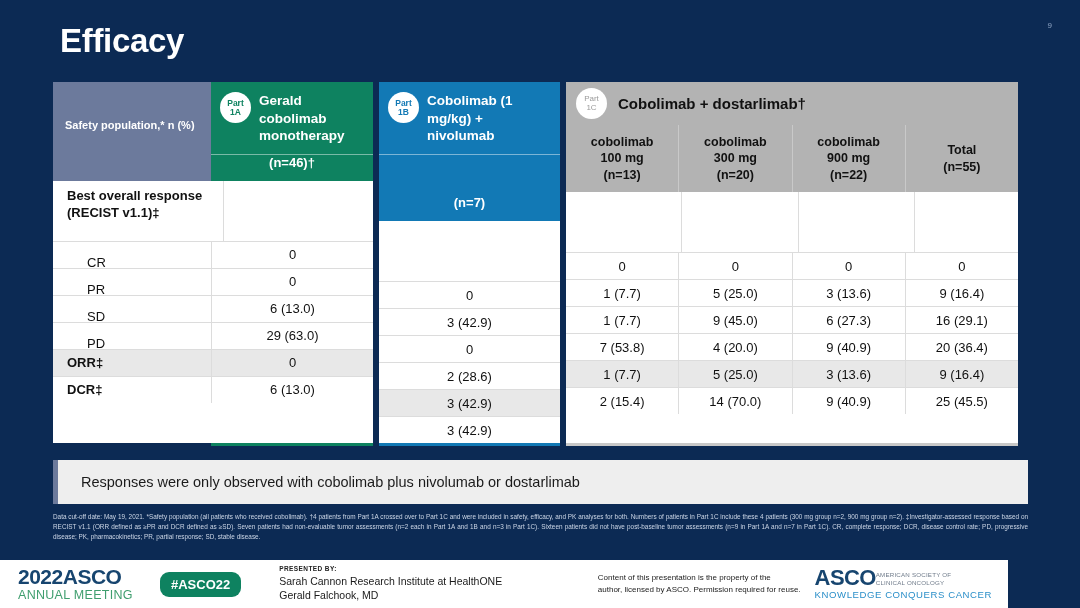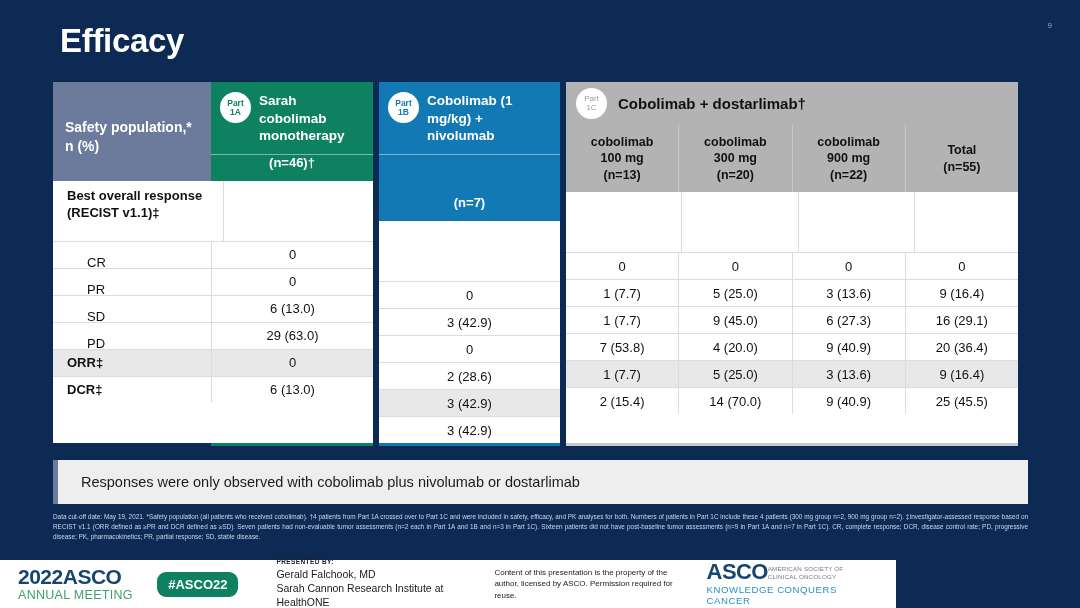--- a/index.html
+++ b/index.html
@@ -34,21 +34,21 @@
   .block.b1b { width: 181px; }
   .block.b1c { width: 452px; }
 
   .accent { height: 3px; width: 100%; flex: 0 0 3px; }
 
   .hdr-row { display: flex; }
 
   
   .stub-head {
     width: 158px; background: #6c7a9c; color: #fff;
-    font-size: 14px; font-weight: bold; line-height: 1.33;
+    font-size: 11px; font-weight: bold; line-height: 1.33;
     padding: 36px 10px 10px 12px;
   }
   .grp-head {
     flex: 1; color: #fff;
     display: flex; flex-direction: column;
   }
   .grp-head .gh-top {
     display: flex; align-items: flex-start; gap: 8px;
     padding: 10px 10px 9px 9px;
     border-bottom: 1px solid rgba(255,255,255,.45);
@@ -128,21 +128,21 @@
 
   
   .footnote {
     position: absolute; left: 53px; top: 512px; width: 975px;
     font-size: 6.4px; line-height: 1.55; color: #ccd6e6;
     text-align: justify;
   }
 
   
   .footer {
-    position: absolute; left: 0; bottom: 0; width: 896px; height: 48px;
+    position: absolute; left: 0; bottom: 0; width: 1008px; height: 48px;
     background: #ffffff;
     display: flex; align-items: center;
   }
   .logo-asco {
     margin-left: 18px; width: 124px;
     display: flex; flex-direction: column; line-height: 1;
   }
   .logo-asco .l1 { font-size: 21px; font-weight: bold; color: #17456f; letter-spacing: -0.5px; }
   .logo-asco .l2 { font-size: 12.5px; color: #3f9e6e; letter-spacing: 0.3px; margin-top: 2px; }
   .hashtag {
@@ -176,21 +176,21 @@
 
     <div class="block b1a">
       <div class="hdr-row">
         <div class="stub-head">Safety population,* n (%)</div>
         <div class="grp-head">
           <div class="gh-top">
             <div class="badge">
               <span>Part</span>
               <span>1A</span>
             </div>
-            <div class="gh-title">Sarah cobolimab monotherapy</div>
+            <div class="gh-title">Gerald cobolimab monotherapy</div>
           </div>
           <div class="gh-n">(n=46)†</div>
         </div>
       </div>
       <div class="body">
         <div class="row r-group">
           <div class="stub group">Best overall response (RECIST v1.1)‡</div>
           <div class="cell"></div>
         </div>
         <div class="row r-data">
@@ -351,22 +351,22 @@
   <div class="footnote">Data cut-off date: May 19, 2021. *Safety population (all patients who received cobolimab). †4 patients from Part 1A crossed over to Part 1C and were included in safety, efficacy, and PK analyses for both. Numbers of patients in Part 1C include these 4 patients (300 mg group n=2, 900 mg group n=2). ‡Investigator-assessed response based on RECIST v1.1 (ORR defined as ≥PR and DCR defined as ≥SD). Seven patients had non-evaluable tumor assessments (n=2 each in Part 1A and 1B and n=3 in Part 1C). Sixteen patients did not have post-baseline tumor assessments (n=9 in Part 1A and n=7 in Part 1C). CR, complete response; DCR, disease control rate; PD, progressive disease; PK, pharmacokinetics; PR, partial response; SD, stable disease.</div>
 
   <div class="footer">
     <div class="logo-asco">
       <div class="l1">2022ASCO</div>
       <div class="l2">ANNUAL MEETING</div>
     </div>
     <div class="hashtag">#ASCO22</div>
     <div class="presented">
       <div class="pb">PRESENTED BY:</div>
+      <div class="pn">Sarah Cannon Research Institute at HealthONE</div>
       <div class="pn">Gerald Falchook, MD</div>
-      <div class="pn">Sarah Cannon Research Institute at HealthONE</div>
     </div>
     <div class="rights">
       <div>Content of this presentation is the property of the</div>
       <div>author, licensed by ASCO. Permission required for reuse.</div>
     </div>
     <div class="asco-mark">
       <div class="am-top">
         <div class="am-a">ASCO</div>
         <div class="am-s">
           <div>AMERICAN SOCIETY OF</div>

